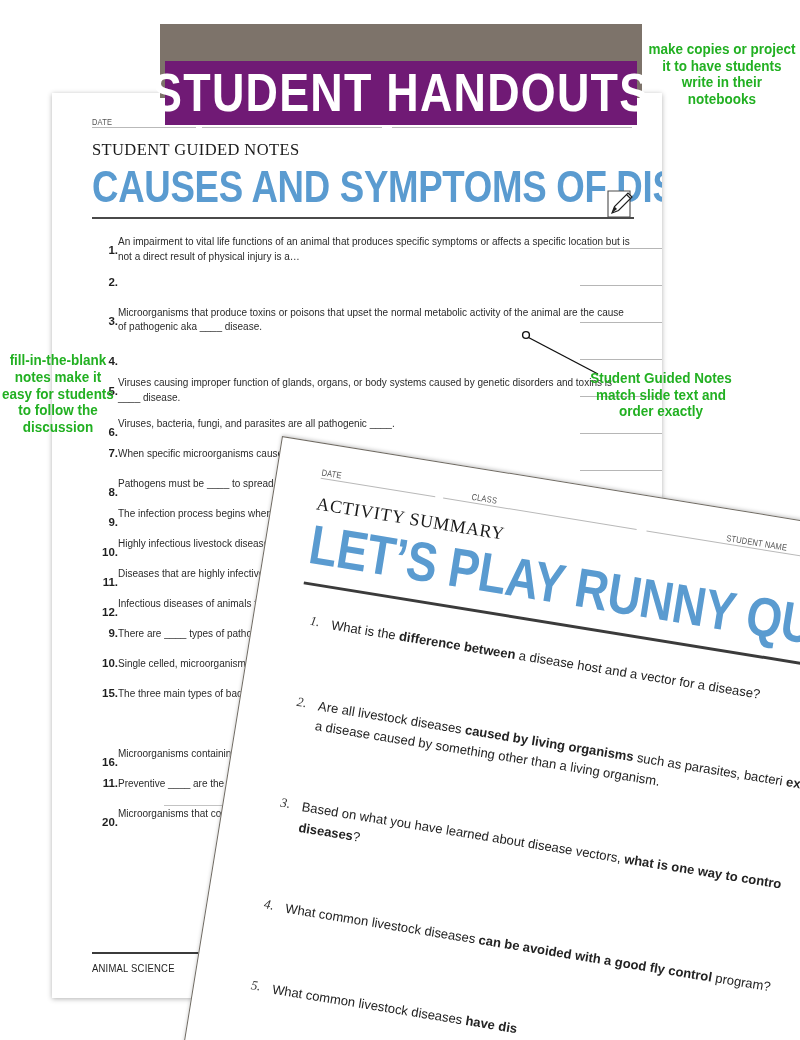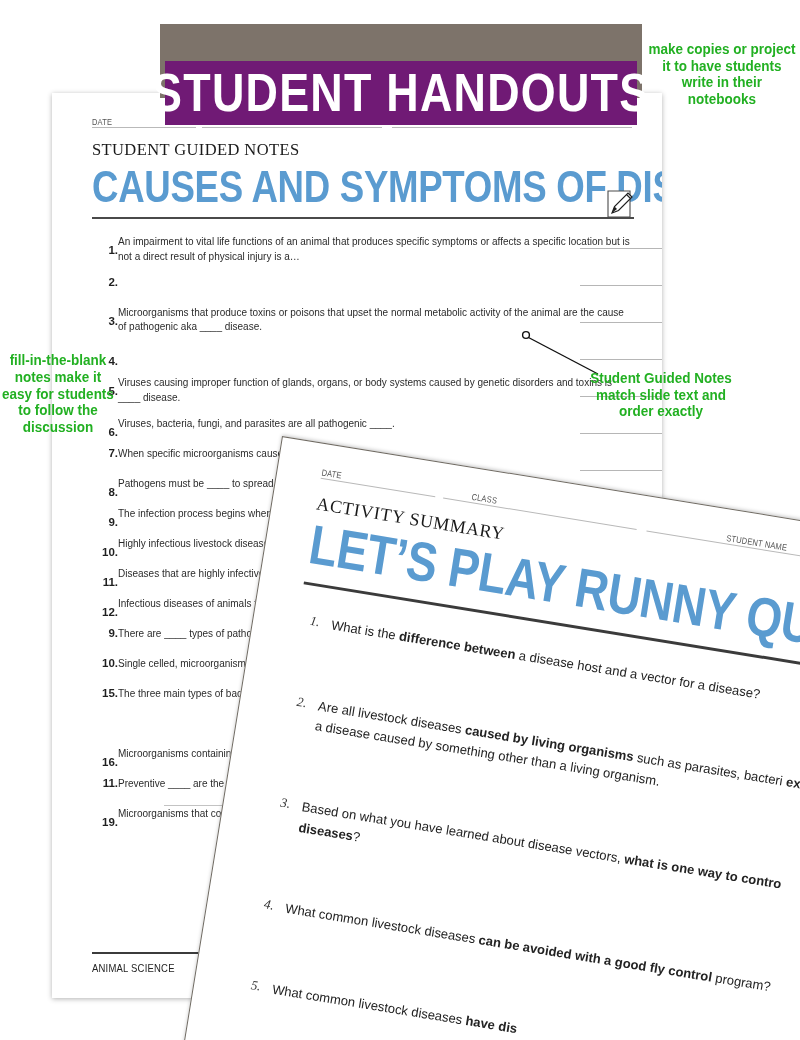--- a/index.html
+++ b/index.html
@@ -281,21 +281,21 @@
           <div style="height: 30px;"></div>
           <div class="qitem two">
             <div class="qnum">16.</div>
             <div class="qtext">Microorganisms containing a pie animal to replicate are…</div>
           </div>
           <div class="qitem one">
             <div class="qnum">11.</div>
             <div class="qtext">Preventive ____ are the most su</div>
           </div>
           <div class="qitem two">
-            <div class="qnum">19.</div>
+            <div class="qnum">20.</div>
             <div class="qtext">Microorganisms that contain a wall which makes them harder</div>
           </div>
         </div>
     </div>
 
     <div class="ansline" style="top:155px"></div>
     <div class="ansline" style="top:192px"></div>
     <div class="ansline" style="top:229px"></div>
     <div class="ansline" style="top:266px"></div>
     <div class="ansline" style="top:303px"></div>

